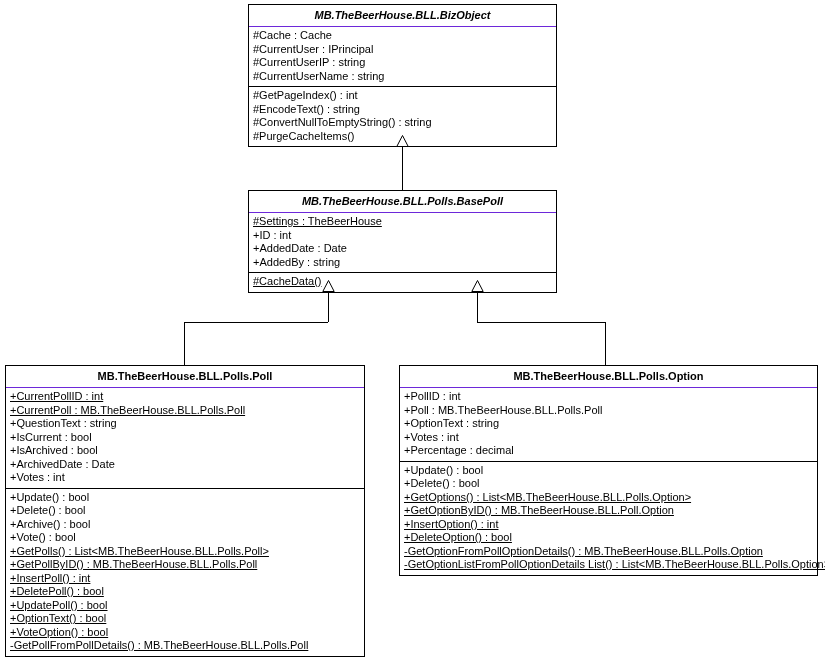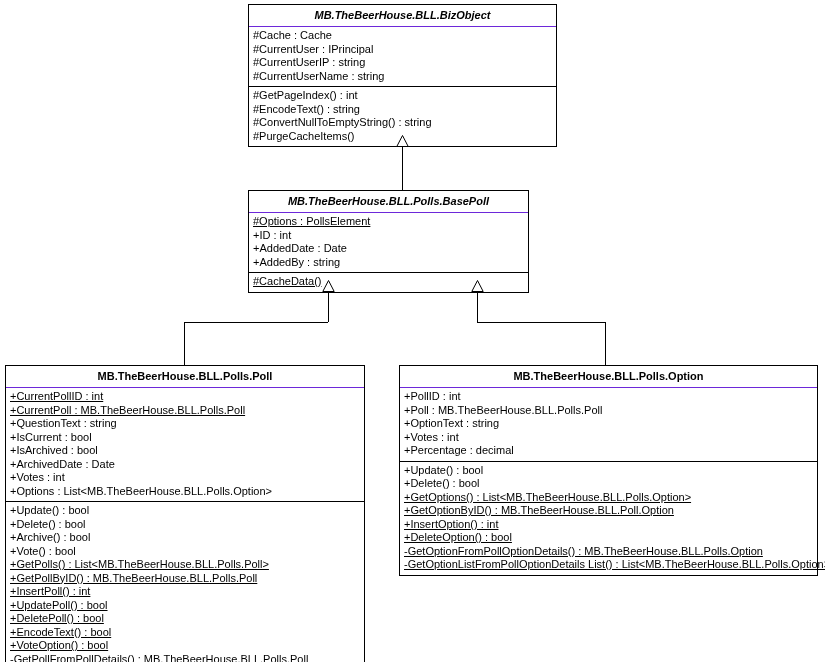--- a/index.html
+++ b/index.html
@@ -76,56 +76,55 @@
     <span class="uml-row">#CurrentUserName : string</span>
   </div>
   <div class="uml-section">
     <span class="uml-row">#GetPageIndex() : int</span>
     <span class="uml-row">#EncodeText() : string</span>
     <span class="uml-row">#ConvertNullToEmptyString() : string</span>
     <span class="uml-row">#PurgeCacheItems()</span>
   </div>
 </div>
 
-<div class="uml-class" style="left:248px; top:190px; width:281px;">
+<div class="uml-class" style="left:248px; top:190px; width:309px;">
   <div class="uml-title">MB.TheBeerHouse.BLL.Polls.BasePoll</div>
   <div class="uml-section">
-    <span class="uml-row static">#Options : PollsElement</span>
+    <span class="uml-row static">#Settings : TheBeerHouse</span>
     <span class="uml-row">+ID : int</span>
     <span class="uml-row">+AddedDate : Date</span>
     <span class="uml-row">+AddedBy : string</span>
   </div>
   <div class="uml-section">
     <span class="uml-row static">#CacheData()</span>
   </div>
 </div>
 
 <div class="uml-class" style="left:5px; top:365px; width:360px;">
   <div class="uml-title plain">MB.TheBeerHouse.BLL.Polls.Poll</div>
   <div class="uml-section">
     <span class="uml-row static">+CurrentPollID : int</span>
     <span class="uml-row static">+CurrentPoll : MB.TheBeerHouse.BLL.Polls.Poll</span>
     <span class="uml-row">+QuestionText : string</span>
     <span class="uml-row">+IsCurrent : bool</span>
     <span class="uml-row">+IsArchived : bool</span>
     <span class="uml-row">+ArchivedDate : Date</span>
     <span class="uml-row">+Votes : int</span>
-    <span class="uml-row">+Options : List&lt;MB.TheBeerHouse.BLL.Polls.Option&gt;</span>
   </div>
   <div class="uml-section">
     <span class="uml-row">+Update() : bool</span>
     <span class="uml-row">+Delete() : bool</span>
     <span class="uml-row">+Archive() : bool</span>
     <span class="uml-row">+Vote() : bool</span>
     <span class="uml-row static">+GetPolls() : List&lt;MB.TheBeerHouse.BLL.Polls.Poll&gt;</span>
     <span class="uml-row static">+GetPollByID() : MB.TheBeerHouse.BLL.Polls.Poll</span>
     <span class="uml-row static">+InsertPoll() : int</span>
+    <span class="uml-row static">+DeletePoll() : bool</span>
     <span class="uml-row static">+UpdatePoll() : bool</span>
-    <span class="uml-row static">+DeletePoll() : bool</span>
-    <span class="uml-row static">+EncodeText() : bool</span>
+    <span class="uml-row static">+OptionText() : bool</span>
     <span class="uml-row static">+VoteOption() : bool</span>
     <span class="uml-row static">-GetPollFromPollDetails() :  MB.TheBeerHouse.BLL.Polls.Poll</span>
 
   </div>
 </div>
 
 <div class="uml-class" style="left:399px; top:365px; width:419px;">
   <div class="uml-title plain">MB.TheBeerHouse.BLL.Polls.Option</div>
   <div class="uml-section">
     <span class="uml-row">+PollID : int</span>

